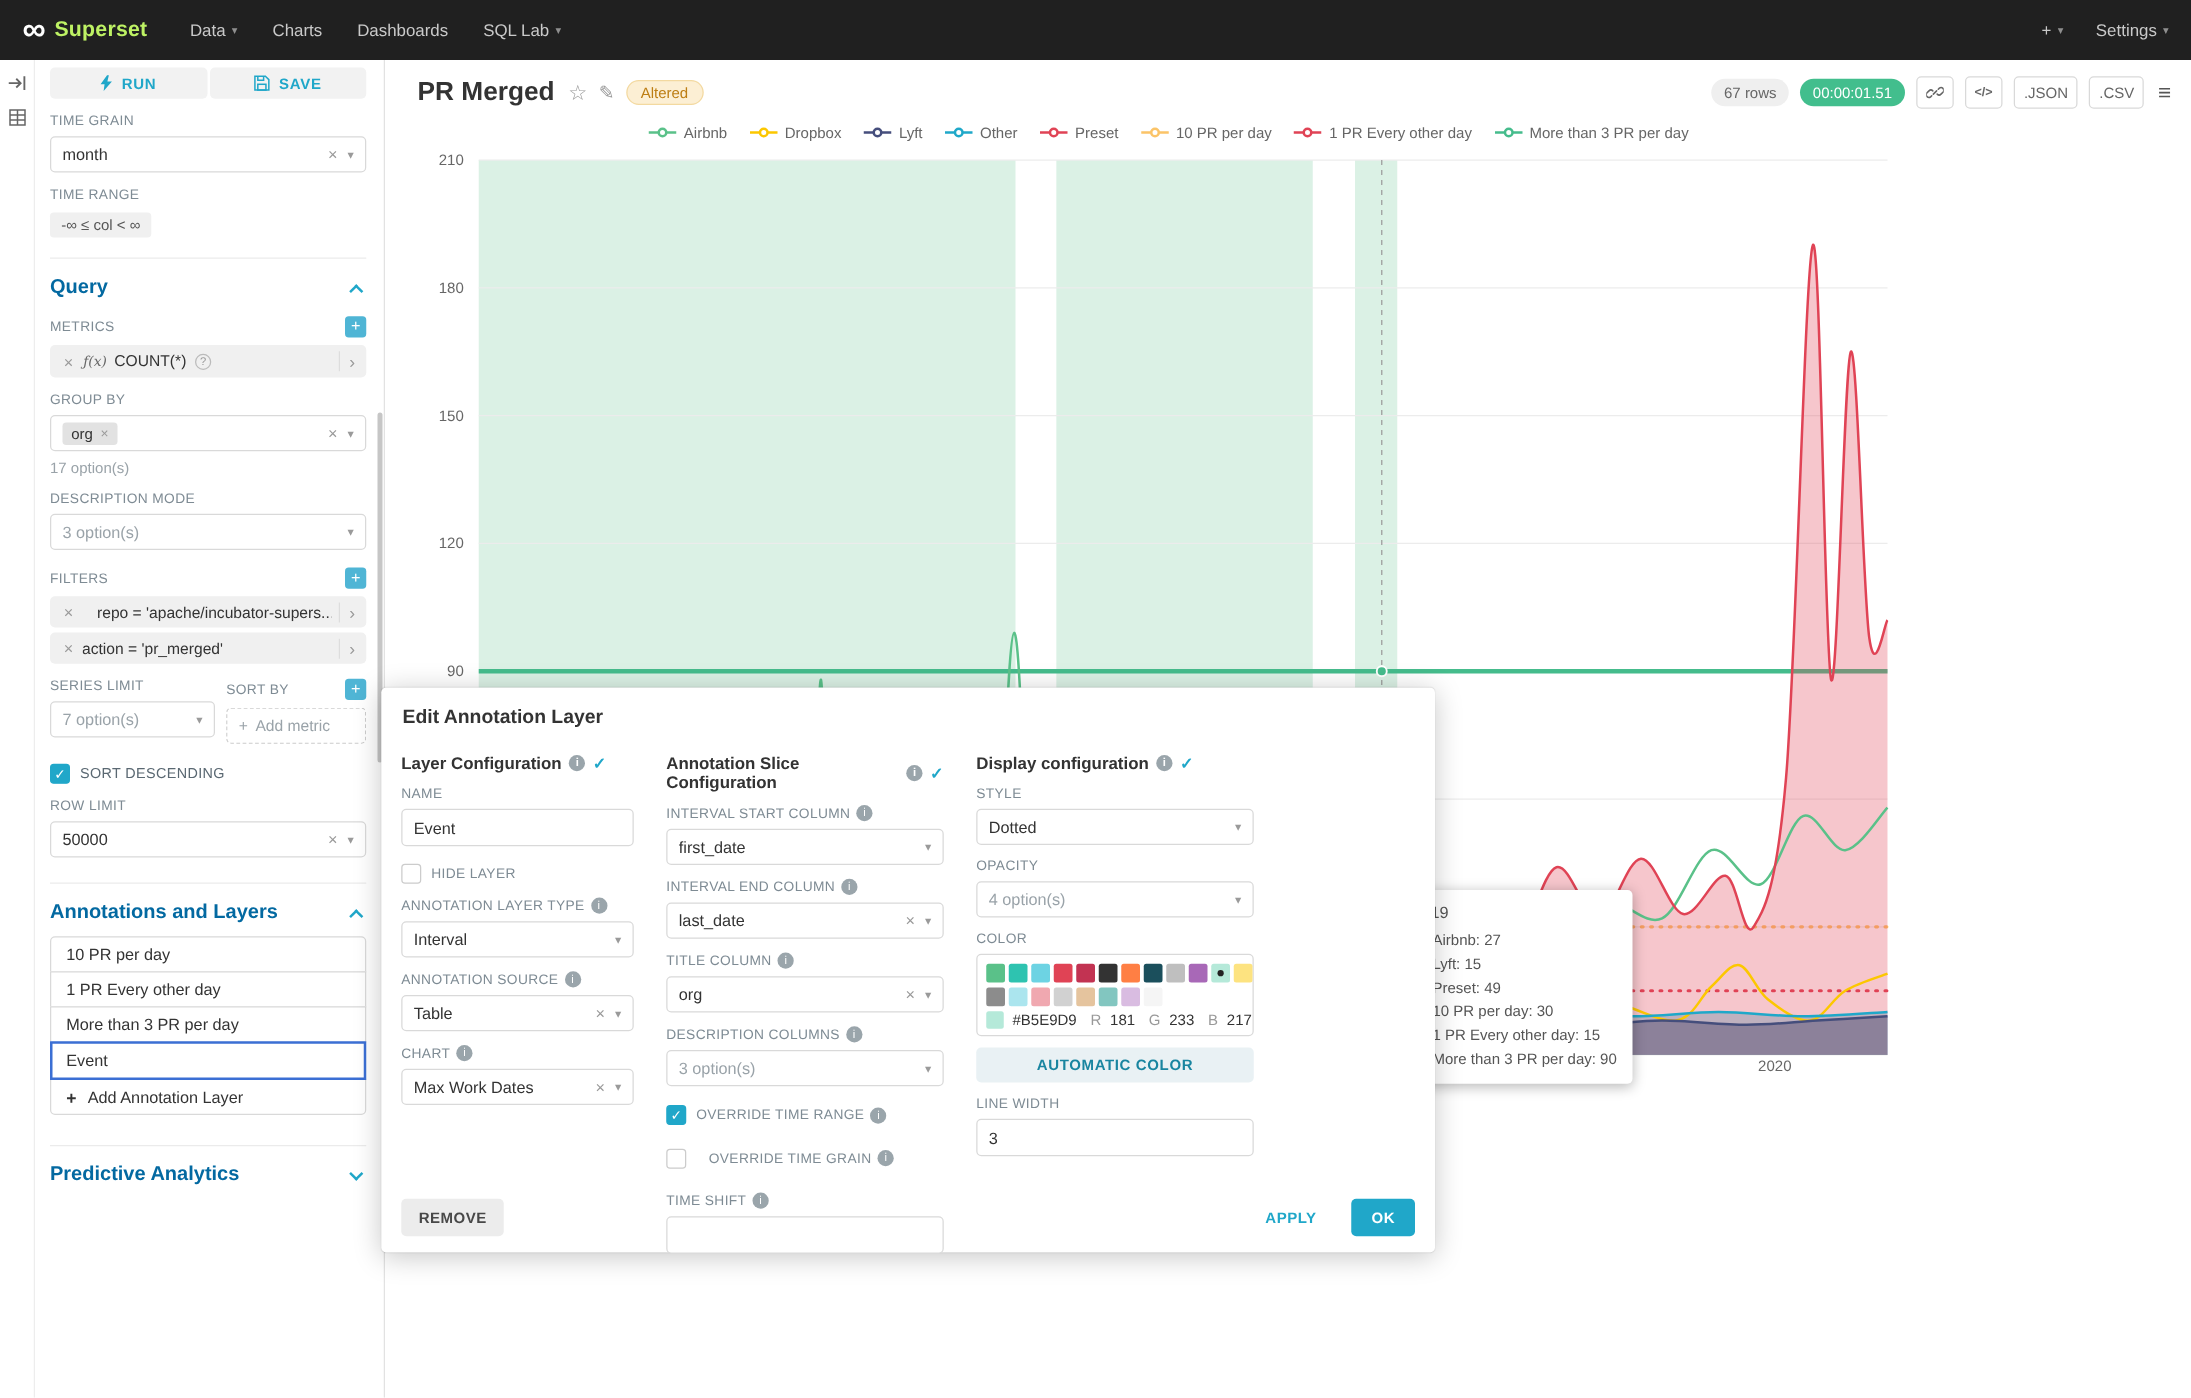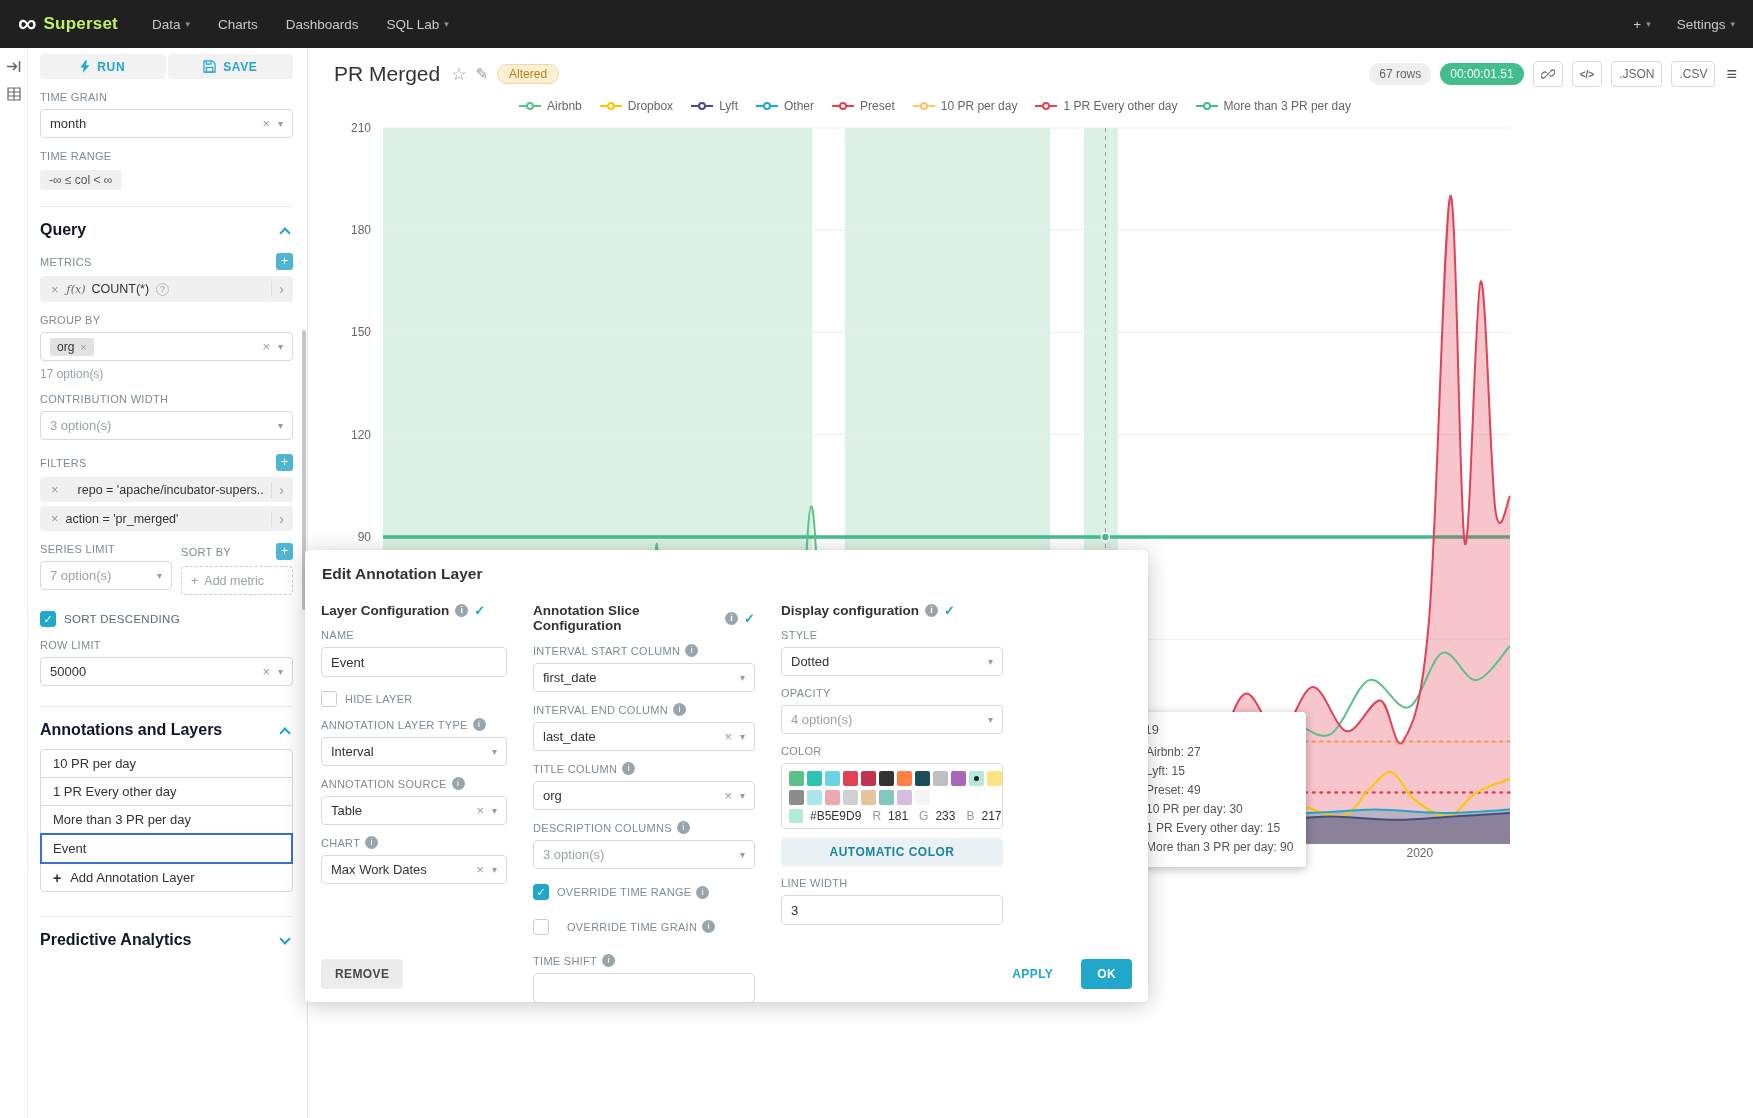--- a/index.html
+++ b/index.html
@@ -25,21 +25,21 @@
   .btn-row { display:flex; gap:2px; margin-top:2px; }
   .panel-btn { flex:1; height:25px; background:#f2f2f2; border:none; border-radius:4px; color:#20A7C9; font-size:12px; font-weight:bold; letter-spacing:.6px; display:flex; align-items:center; justify-content:center; gap:7px; cursor:pointer; font-family:"Liberation Sans",sans-serif; }
   .lbl { font-size:11px; color:#7e8b94; margin:12px 0 6px; letter-spacing:.3px; display:flex; align-items:center; gap:5px; }
   .sel { height:29px; border:1px solid #d9d9d9; border-radius:4px; display:flex; align-items:center; padding:0 9px; font-size:13px; background:#fff; cursor:pointer; }
   .sel-val { color:#333; }
   .sel-val.ph { color:#9aa3a9; }
   .x { color:#9a9a9a; font-size:13px; margin:0 2px; cursor:pointer; }
   .caret-s { color:#9a9a9a; font-size:10px; margin-left:6px; }
   .tag { display:inline-flex; align-items:center; background:#f0f0f0; border-radius:3px; padding:3px 9px; font-size:12px; color:#555; margin-top:2px; cursor:pointer; }
   .divider { border-top:1px solid #ebebeb; margin-top:16px; }
-  .sec-head { display:flex; align-items:center; margin-top:14px; font-size:16px; font-weight:bold; color:#0f172a; }
+  .sec-head { display:flex; align-items:center; margin-top:14px; font-size:16px; font-weight:bold; color:#0369a1; }
   .chev { width:8px; height:8px; border-right:2px solid #20A7C9; border-bottom:2px solid #20A7C9; margin-left:auto; margin-right:4px; }
   .chev.up { transform:rotate(-135deg); margin-top:5px; }
   .chev.down { transform:rotate(45deg); margin-top:-3px; }
   .lblrow { display:flex; align-items:center; margin:14px 0 6px; }
   .lblrow .lbl { margin:0; }
   .plusbtn { width:17px; height:17px; background:#4FB5D5; border-radius:3px; color:#fff; font-size:13px; line-height:16px; text-align:center; margin-left:auto; cursor:pointer; }
   .pill { background:#f0f0f0; border-radius:4px; height:26px; display:flex; align-items:center; padding:0 9px; font-size:12.5px; color:#333; margin-top:4px; cursor:pointer; }
   .pill.small { height:25px; margin-bottom:3px; }
   .fx { font-style:italic; color:#666; font-size:11px; margin:0 6px; font-family:"DejaVu Serif",serif; }
   .qm { width:13px; height:13px; border:1px solid #bbb; border-radius:50%; font-size:9px; color:#999; display:inline-flex; align-items:center; justify-content:center; margin-left:7px; }
@@ -59,21 +59,21 @@
   .ann-item { height:29px; display:flex; align-items:center; padding:0 12px; border:1px solid #d9d9d9; margin-top:-1px; font-size:13px; color:#333; background:#fff; cursor:pointer; }
   .ann-item:first-child { margin-top:0; border-radius:4px 4px 0 0; }
   .ann-item:last-child { border-radius:0 0 4px 4px; }
   .ann-item.selected { border:2px solid #3B6FD4; padding:0 11px; position:relative; z-index:1; height:31px; }
   .addplus { font-weight:bold; color:#333; margin-right:9px; font-size:14px; }
   .scrollbar { position:absolute; right:1px; top:282px; width:4px; height:280px; background:#c6c6c6; border-radius:2px; }
 
   
   .main { position:absolute; left:308px; top:48px; right:0; bottom:0; background:#fff; }
   .chart-header { display:flex; align-items:center; gap:9px; padding:13px 16px 0 26px; }
-  .chart-title { font-size:21px; font-weight:normal; color:#333; margin-right:2px; }
+  .chart-title { font-size:21px; font-weight:bold; color:#333; margin-right:2px; }
   .hicon { color:#999; font-size:17px; cursor:pointer; }
   .badge-altered { font-size:12px; color:#bd7e14; background:#fcefd4; border:1px solid #f3d9a0; border-radius:11px; padding:2px 11px; cursor:pointer; }
   .badge-rows { font-size:12px; color:#666; background:#efefef; border-radius:11px; padding:4px 10px; }
   .badge-time { font-size:12px; color:#fff; background:#42BE8D; border-radius:11px; padding:4px 10px; }
   .sq-btn { height:26px; min-width:26px; border:1px solid #d9d9d9; border-radius:4px; background:#fff; display:flex; align-items:center; justify-content:center; color:#666; font-size:12px; padding:0 7px; cursor:pointer; font-family:"Liberation Sans",sans-serif; }
   .burger { font-size:18px; color:#555; margin-left:2px; cursor:pointer; }
   .legend { width:1130px; margin-left:62px; margin-top:12px; display:flex; justify-content:center; gap:18px; flex-wrap:nowrap; }
   .lg-item { display:flex; align-items:center; gap:6px; cursor:pointer; }
   .licon { position:relative; width:22px; height:10px; flex:none; }
   .licon .ln { position:absolute; left:0; right:0; top:4px; height:2px; background:currentColor; }
@@ -218,21 +218,21 @@
     <span class="inner-tag">
       <span>org</span>
       <span class="x" style="margin:0;font-size:11px;">×</span>
     </span>
     <span class="flex"></span>
     <span class="x">×</span>
     <span class="caret-s">▾</span>
   </div>
   <div class="hint">17 option(s)</div>
 
-  <div class="lbl">CONTRIBUTION WIDTH</div>
+  <div class="lbl">DESCRIPTION MODE</div>
   <div class="sel">
     <span class="sel-val ph">3 option(s)</span>
     <span class="flex"></span>
     <span class="caret-s">▾</span>
   </div>
 
   <div class="lblrow">
     <div class="lbl">FILTERS</div>
     <span class="plusbtn">+</span>
   </div>

